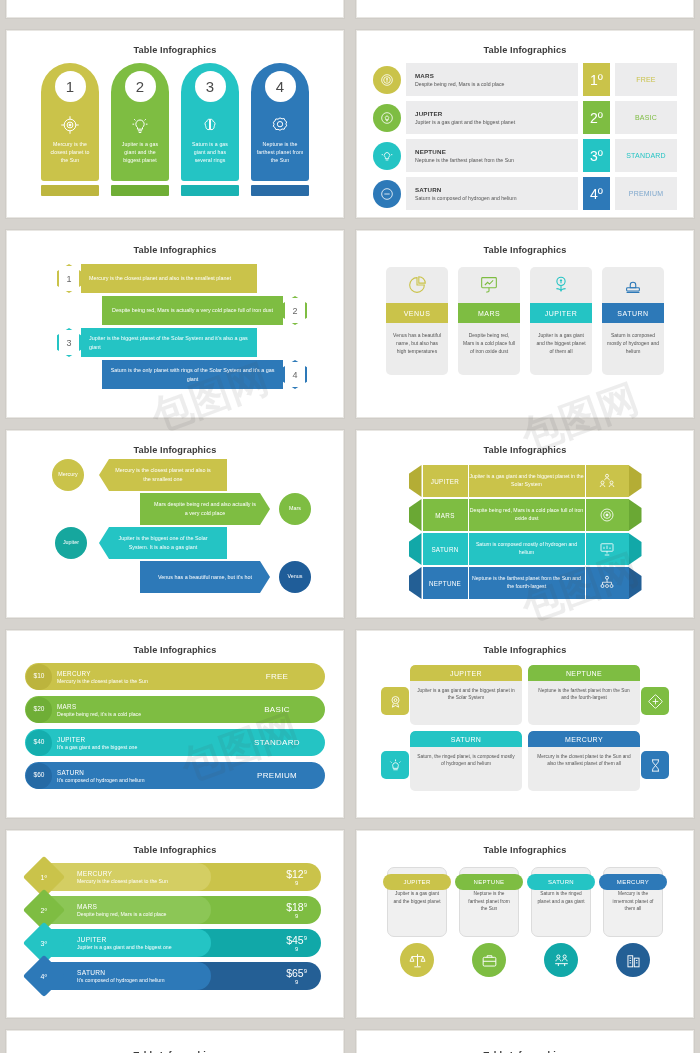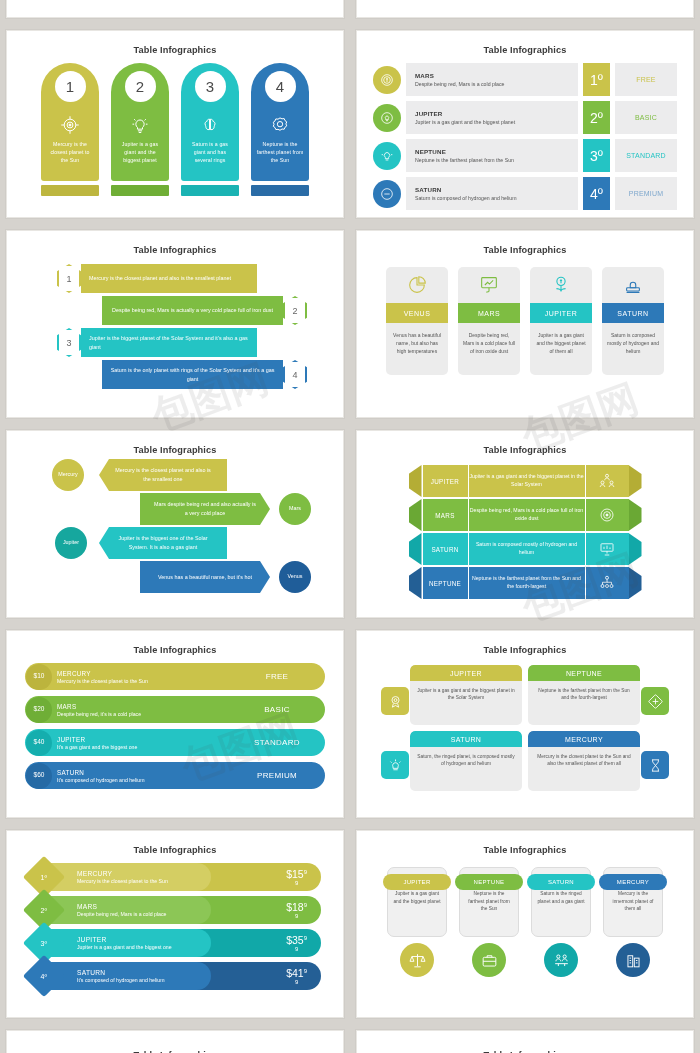--- a/index.html
+++ b/index.html
@@ -598,21 +598,21 @@
         <div class="s9row">
           <div class="s9dia" style="background:#cac34a">
               <span>1º</span>
             </div>
           <div class="s9bar" style="background:#cac34a">
             <div class="s9inner" style="background:#d4ce63">
               <div class="s9n">MERCURY</div>
               <div class="s9d">Mercury is the closest planet to the Sun</div>
             </div>
             <div class="s9p">
-              <span>$15</span><small>9</small>
+              <span>$12</span><small>9</small>
               <span class="cents">9</span>
             </div>
           </div>
         </div>
         <div class="s9row">
           <div class="s9dia" style="background:#7ebd42">
               <span>2º</span>
             </div>
           <div class="s9bar" style="background:#7ebd42">
             <div class="s9inner" style="background:#8cc656">
@@ -628,36 +628,36 @@
         <div class="s9row">
           <div class="s9dia" style="background:#24c4c4">
               <span>3º</span>
             </div>
           <div class="s9bar" style="background:#11a8a8">
             <div class="s9inner" style="background:#24c4c4">
               <div class="s9n">JUPITER</div>
               <div class="s9d">Jupiter is a gas giant and the biggest one</div>
             </div>
             <div class="s9p">
-              <span>$35</span><small>9</small>
+              <span>$45</span><small>9</small>
               <span class="cents">9</span>
             </div>
           </div>
         </div>
         <div class="s9row">
           <div class="s9dia" style="background:#2d79b8">
               <span>4º</span>
             </div>
           <div class="s9bar" style="background:#245f95">
             <div class="s9inner" style="background:#2d79b8">
               <div class="s9n">SATURN</div>
               <div class="s9d">It's composed of hydrogen and helium</div>
             </div>
             <div class="s9p">
-              <span>$41</span><small>9</small>
+              <span>$65</span><small>9</small>
               <span class="cents">9</span>
             </div>
           </div>
         </div>
       </div>
     </div>
   </div>
 
   <div class="slide">
     <div class="title">Table Infographics</div>

